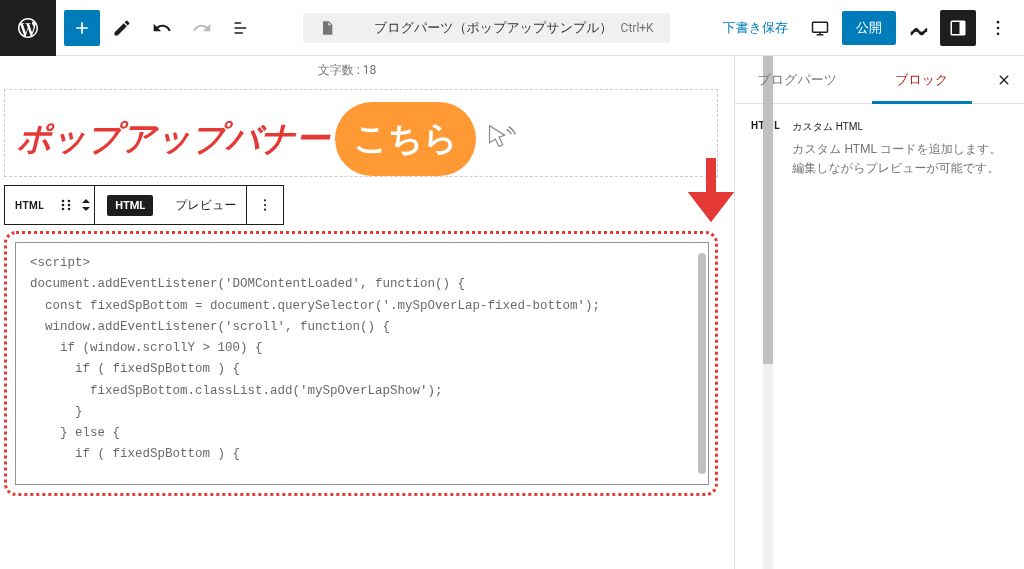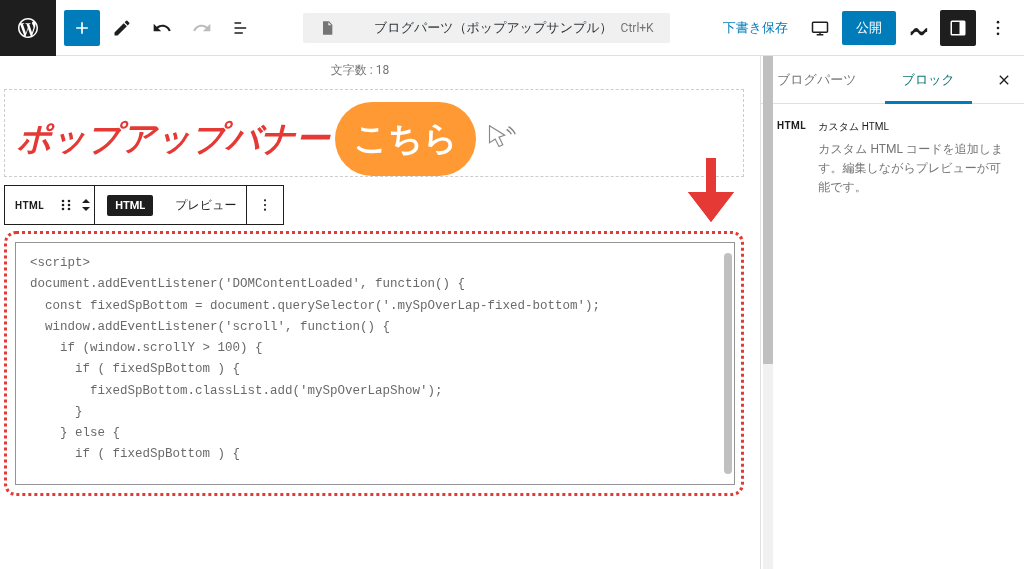--- a/index.html
+++ b/index.html
@@ -16,25 +16,25 @@
     .doc-title-text { flex: 1; text-align: center; color: #2c3338; font-size: 13px; margin-left: 31px; }
     .doc-title-kbd { color: #757575; font-size: 12px; }
     .save-draft { color: #007cba; font-size: 13px; padding: 6px 10px; cursor: pointer; }
     .publish-btn { background: #007cba; color: #fff; border: none; border-radius: 2px; padding: 8px 14px; font-size: 13px; cursor: pointer; font-weight: 500; }
     .icon-btn { width: 36px; height: 36px; display: flex; align-items: center; justify-content: center; cursor: pointer; }
     .settings-btn { background: #1e1e1e; border-radius: 2px; }
     .settings-btn svg { fill: #fff; }
     
     .main-area { display: flex; height: calc(100% - 56px); }
     .editor-area { flex: 1; position: relative; overflow: auto; padding: 0 0 20px 0; }
-    .sidebar { width: 264px; border-left: 1px solid #e0e0e0; background: #fff; }
+    .sidebar { width: 290px; border-left: 1px solid #e0e0e0; background: #fff; }
     
     .sidebar-tabs { display: flex; border-bottom: 1px solid #e0e0e0; height: 48px; align-items: stretch; }
     .sidebar-tab { flex: 1; display: flex; align-items: center; justify-content: center; font-size: 13px; color: #757575; cursor: pointer; position: relative; }
-    .sidebar-tab.active { color: #0f766e; font-weight: 500; }
+    .sidebar-tab.active { color: #b91c1c; font-weight: 500; }
     .sidebar-tab.active::after { content: ''; position: absolute; bottom: -1px; left: 12px; right: 12px; height: 3px; background: #007cba; }
     .sidebar-close { width: 40px; display: flex; align-items: center; justify-content: center; cursor: pointer; }
     
     .sidebar-content { padding: 16px; }
     .block-meta { display: flex; gap: 12px; align-items: flex-start; }
     .block-icon-badge { font-size: 10px; font-weight: 700; color: #1e1e1e; letter-spacing: 0.5px; }
     .block-title { font-size: 10px; color: #1e1e1e; margin-bottom: 6px; }
     .block-desc { font-size: 12px; color: #757575; line-height: 1.6; margin-top: 6px; }
     
     .char-count { text-align: center; padding: 6px 40px 2px 0; color: #757575; font-size: 12px; }

